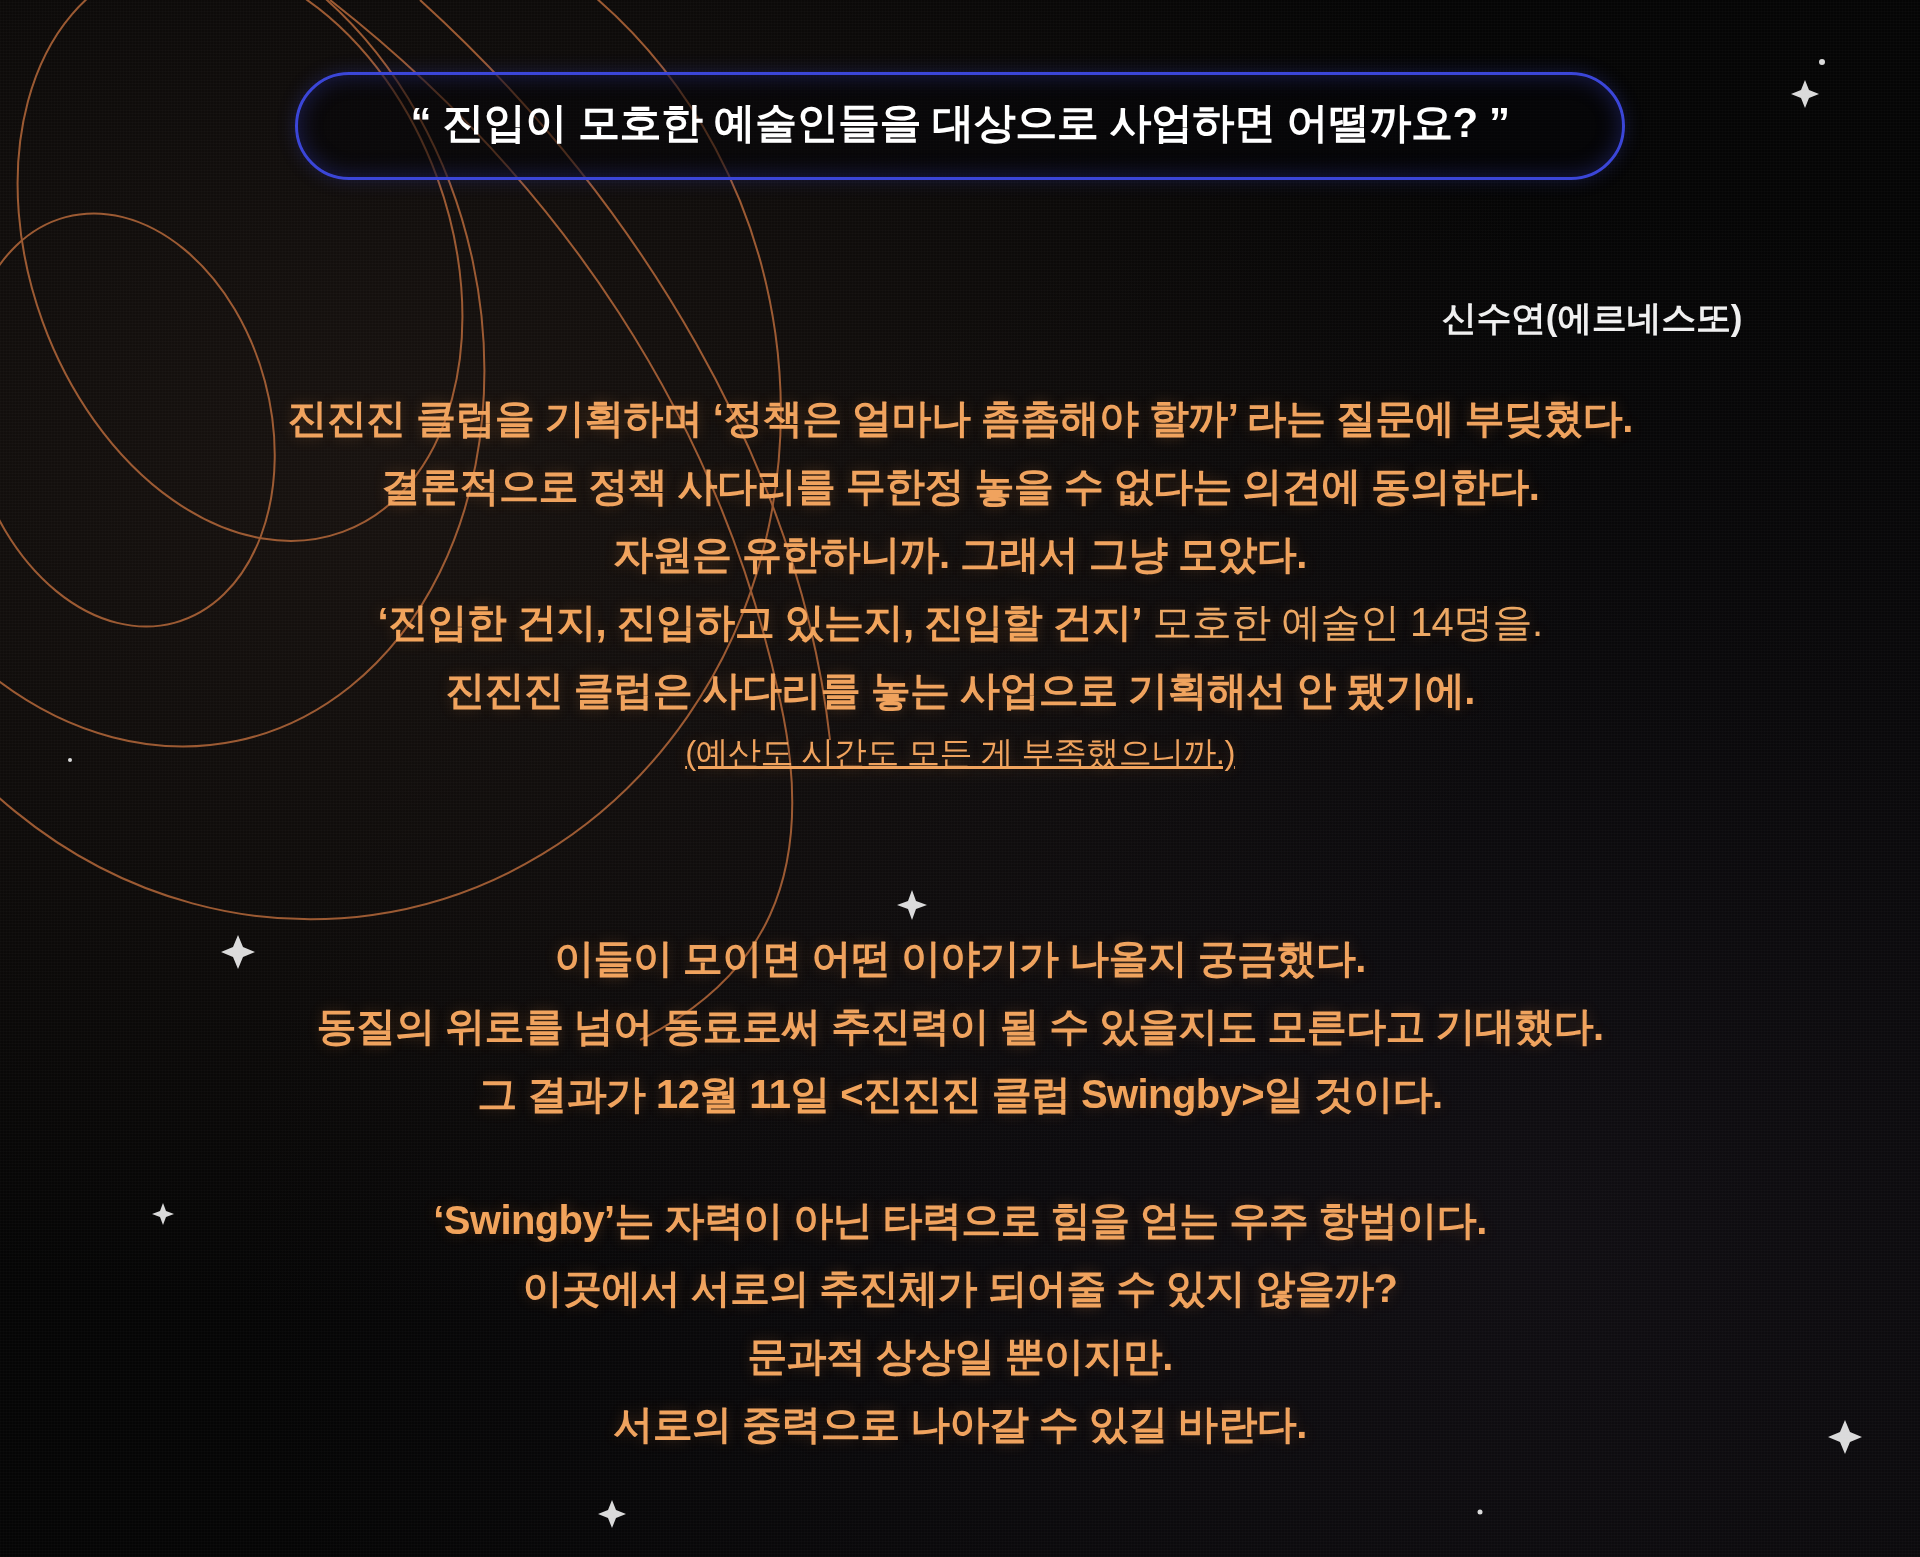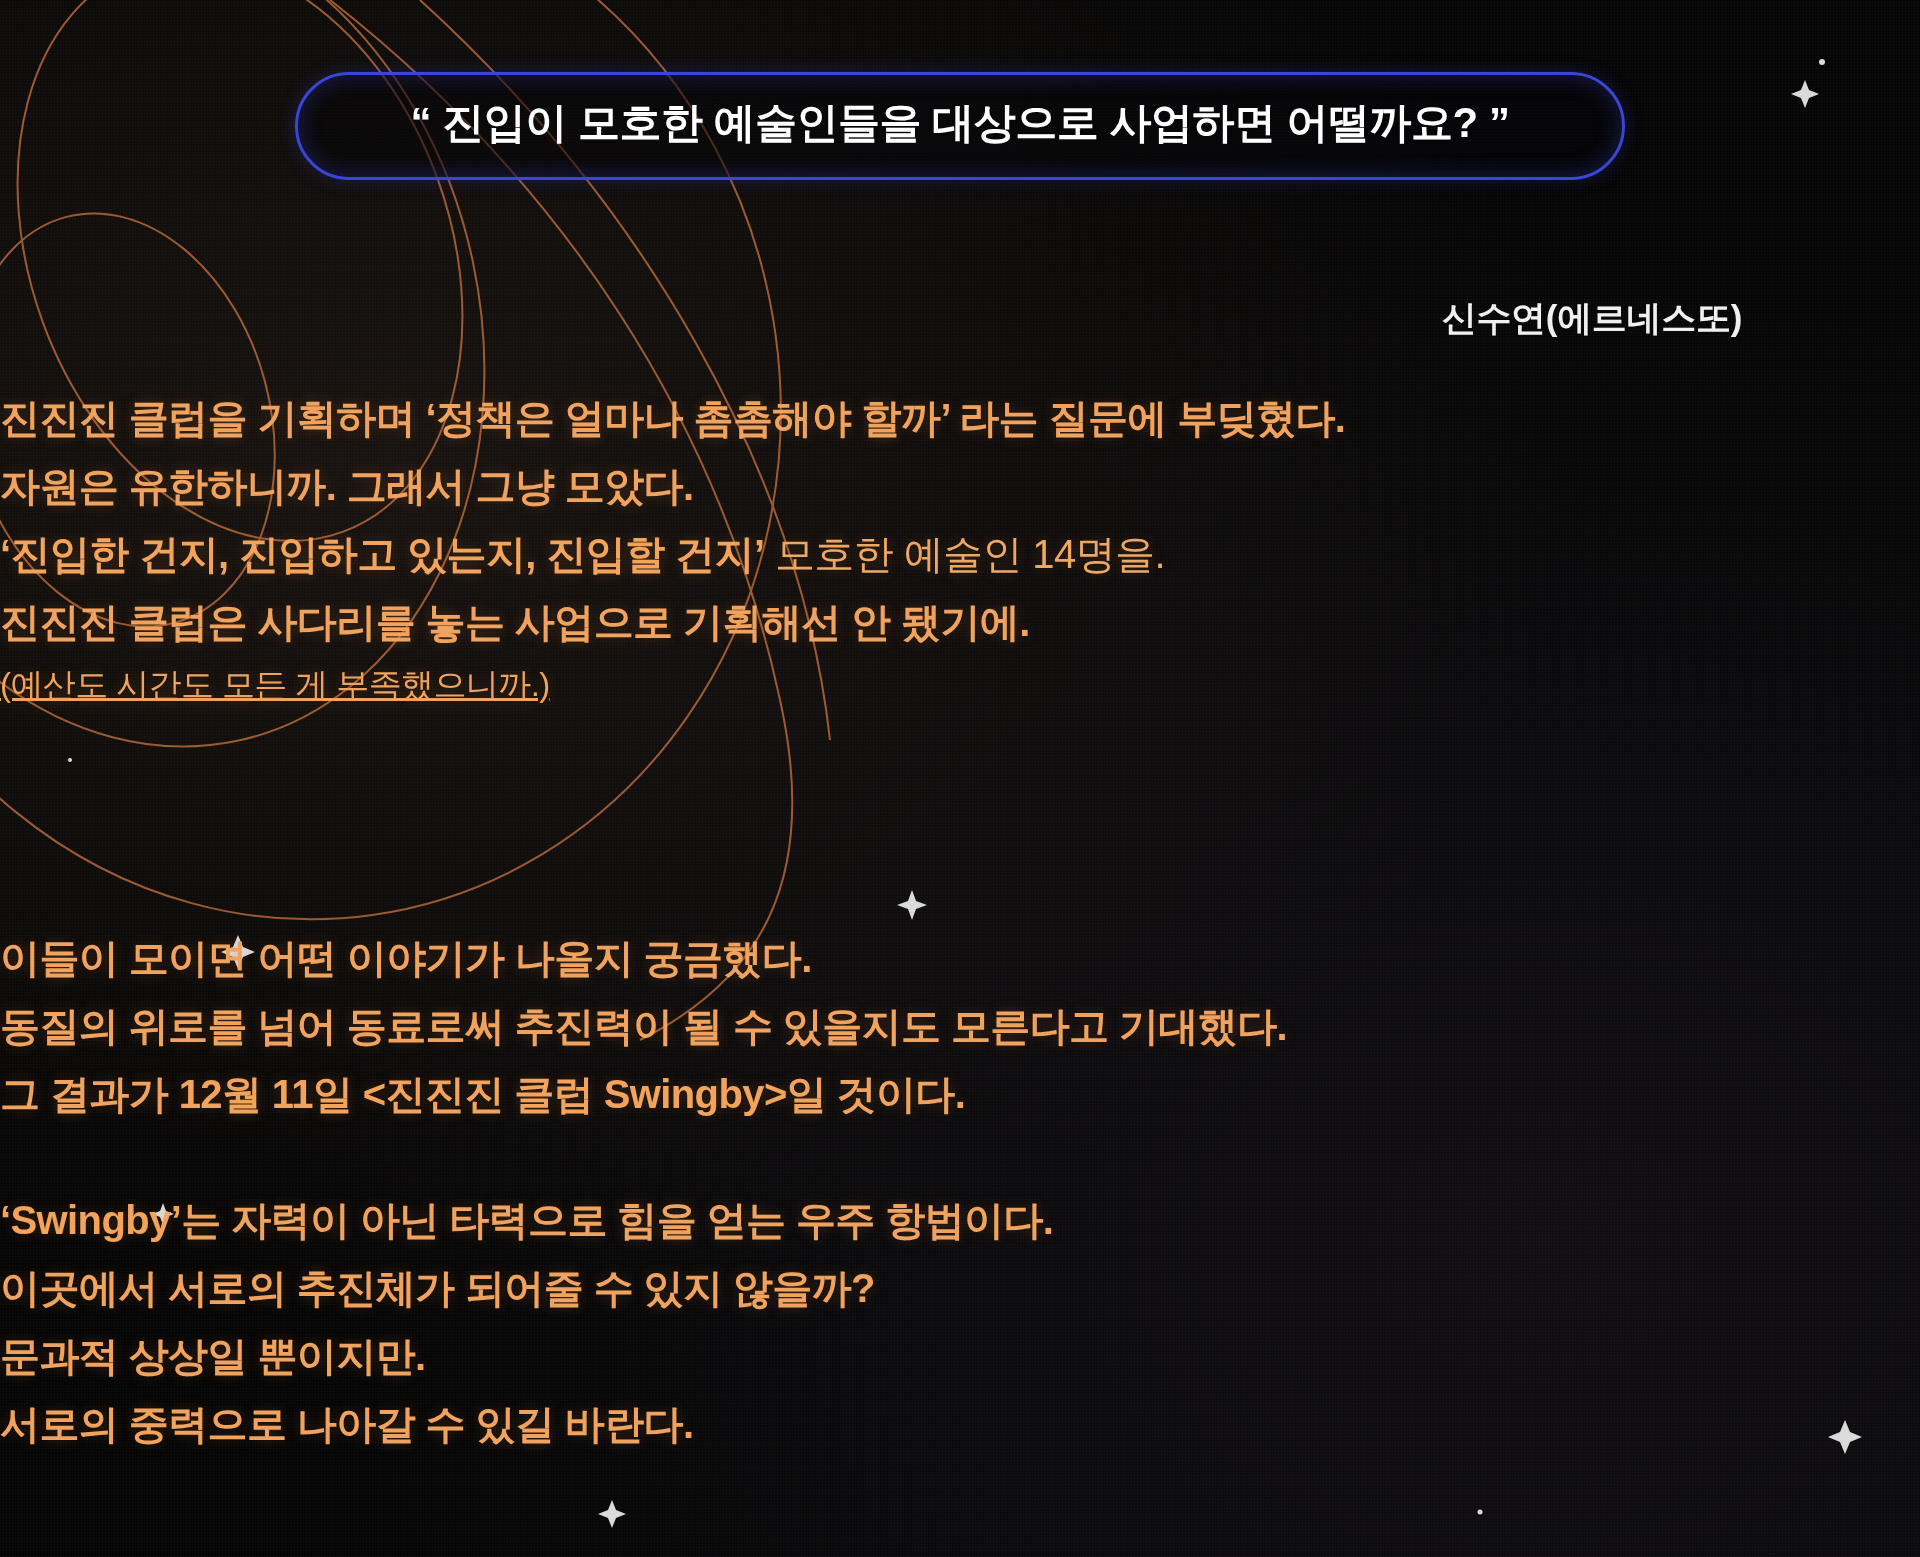--- a/index.html
+++ b/index.html
@@ -82,20 +82,21 @@
     font-size: 35px;
     font-weight: 600;
     letter-spacing: -0.3px;
   }
 
   
   .body-block {
     position: absolute;
     left: 0;
     width: 100%;
+    text-align: center;
     color: #f0a35e;
     font-size: 40px;
     line-height: 1.5;
     letter-spacing: -0.6px;
     font-weight: 600;
     text-shadow: 0 0 14px rgba(240,140,60,0.22);
   }
   .block-1 { top: 388px; }
   .block-2 { top: 928px; }
   .block-3 { top: 1190px; }
@@ -150,20 +151,21 @@
   </svg>
 
   <div class="headline-wrap">
     <div class="headline">“ 진입이 모호한 예술인들을 대상으로 사업하면 어떨까요? ”</div>
   </div>
 
   <div class="author">신수연(에르네스또)</div>
 
   <div class="body-block block-1">
     <p>진진진 클럽을 기획하며 ‘정책은 얼마나 촘촘해야 할까’ 라는 질문에 부딪혔다.</p>
+    <p>결론적으로 정책 사다리를 무한정 놓을 수 없다는 의견에 동의한다.</p>
     <p>자원은 유한하니까. 그래서 그냥 모았다.</p>
     <p>
       <span class="strong">‘진입한 건지, 진입하고 있는지, 진입할 건지’</span><span class="plainish"> 모호한 예술인 14명을.</span>
     </p>
     <p>진진진 클럽은 사다리를 놓는 사업으로 기획해선 안 됐기에.</p>
     <p class="small-note">(예산도 시간도 모든 게 부족했으니까.)</p>
   </div>
 
   <div class="body-block block-2">
     <p>이들이 모이면 어떤 이야기가 나올지 궁금했다.</p>

